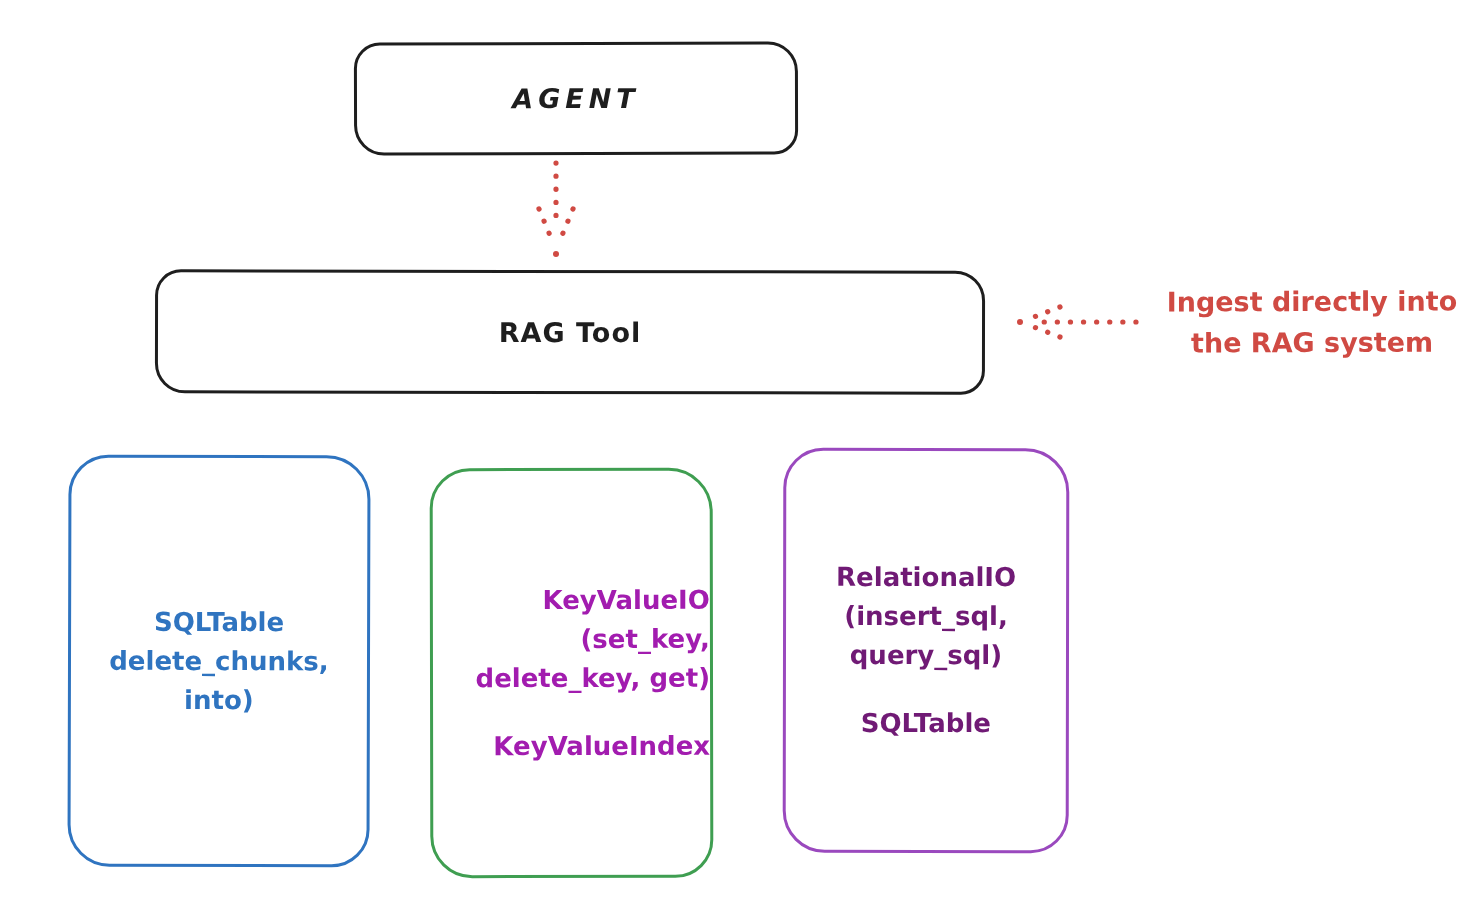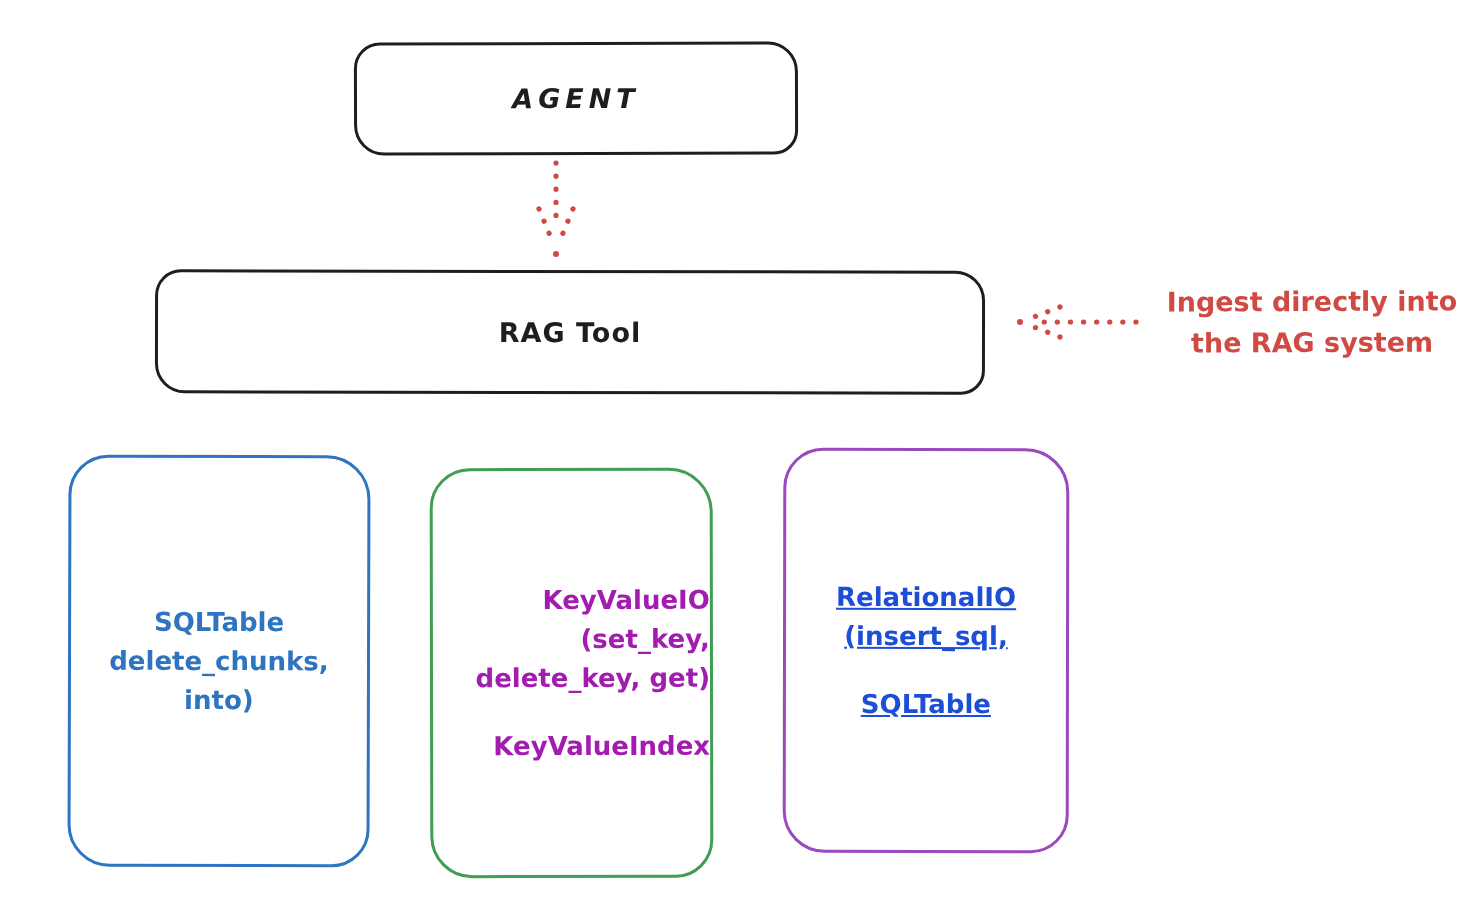--- a/index.html
+++ b/index.html
@@ -63,23 +63,22 @@
   .keyvalue-box {
     left: 430px; top: 468px; width: 283px; height: 410px;
     border: 3.25px solid #3f9e51;
     color: #a21caf;
     transform: rotate(-0.1deg);
     align-items: flex-end;
   }
   .relational-box {
     left: 783px; top: 448px; width: 286px; height: 405px;
     border: 3.25px solid #9a49be;
-    color: #1d4ed8;
+    color: #701a75;
     transform: rotate(0.1deg);
-    text-decoration: underline;
   }
   .arrow-svg {
     position: absolute;
     overflow: visible;
   }
   .arrow-down-svg { left: 524px; top: 160px; }
   .arrow-left-svg { left: 1012px; top: 299px; }
   .annotation {
     position: absolute;
     left: 1140px; top: 281px; width: 344px;
@@ -136,16 +135,17 @@
   <div class="box store-box keyvalue-box">
     <div>KeyValueIO</div>
     <div>(set_key,</div>
     <div>delete_key, get)</div>
     <div class="index-label">KeyValueIndex</div>
   </div>
 
   <div class="box store-box relational-box">
     <div>RelationalIO</div>
     <div>(insert_sql,</div>
+    <div>query_sql)</div>
     <div class="index-label">SQLTable</div>
   </div>
 
 </div>
 
 </body></html>

